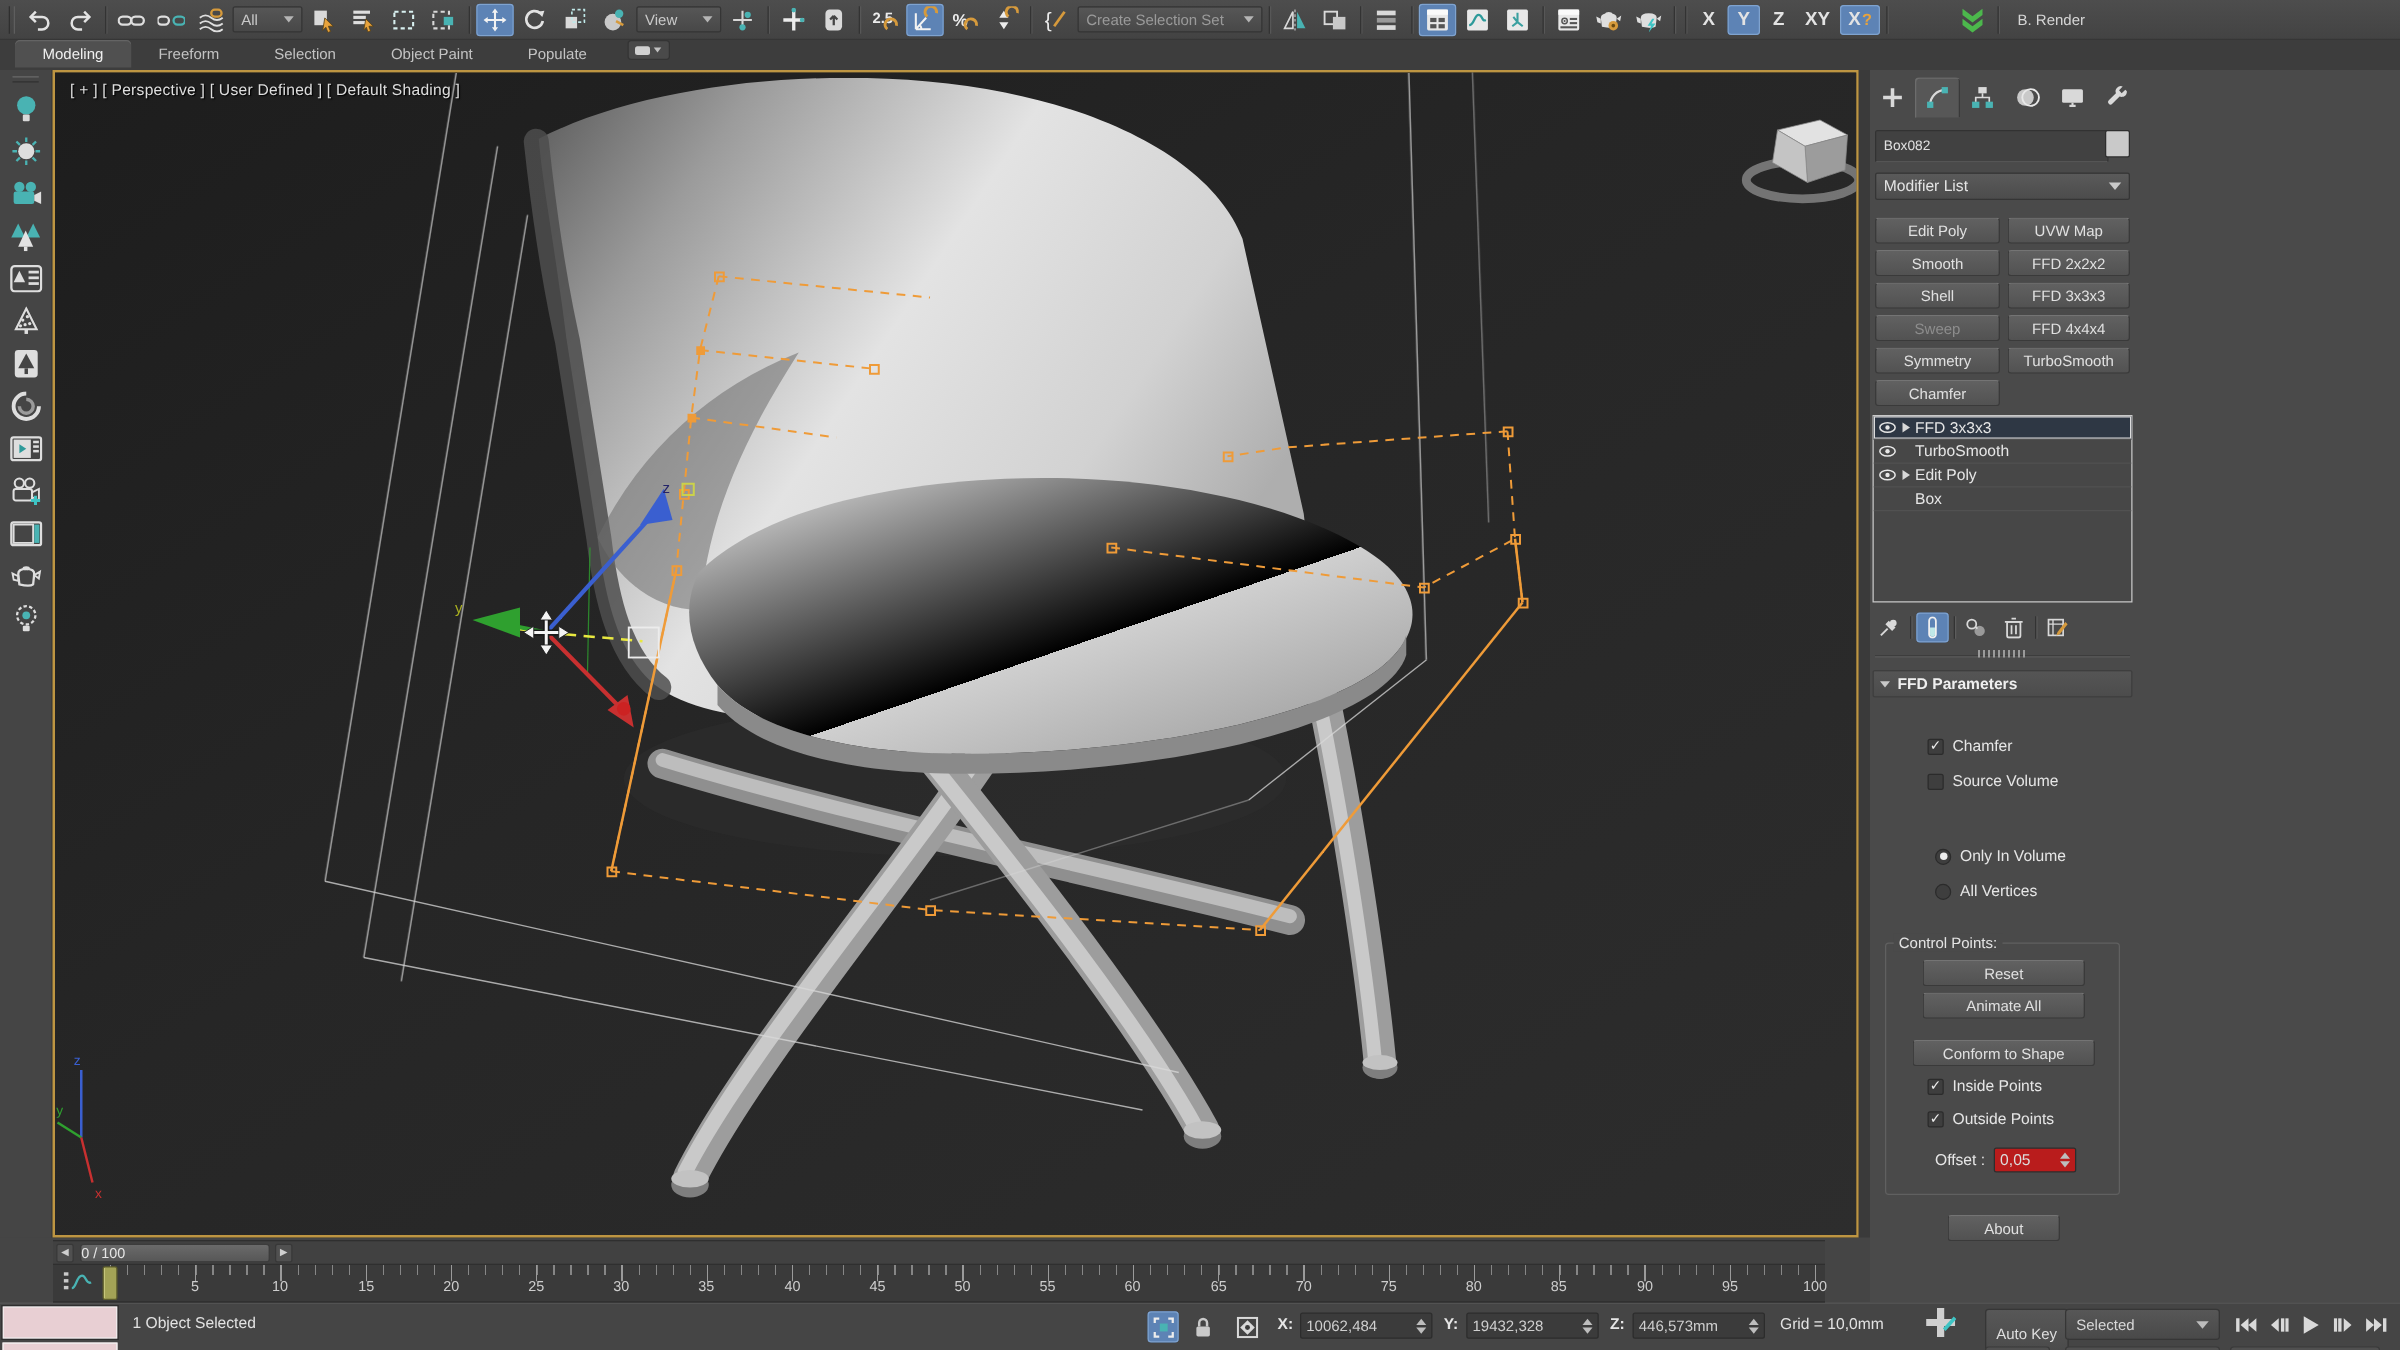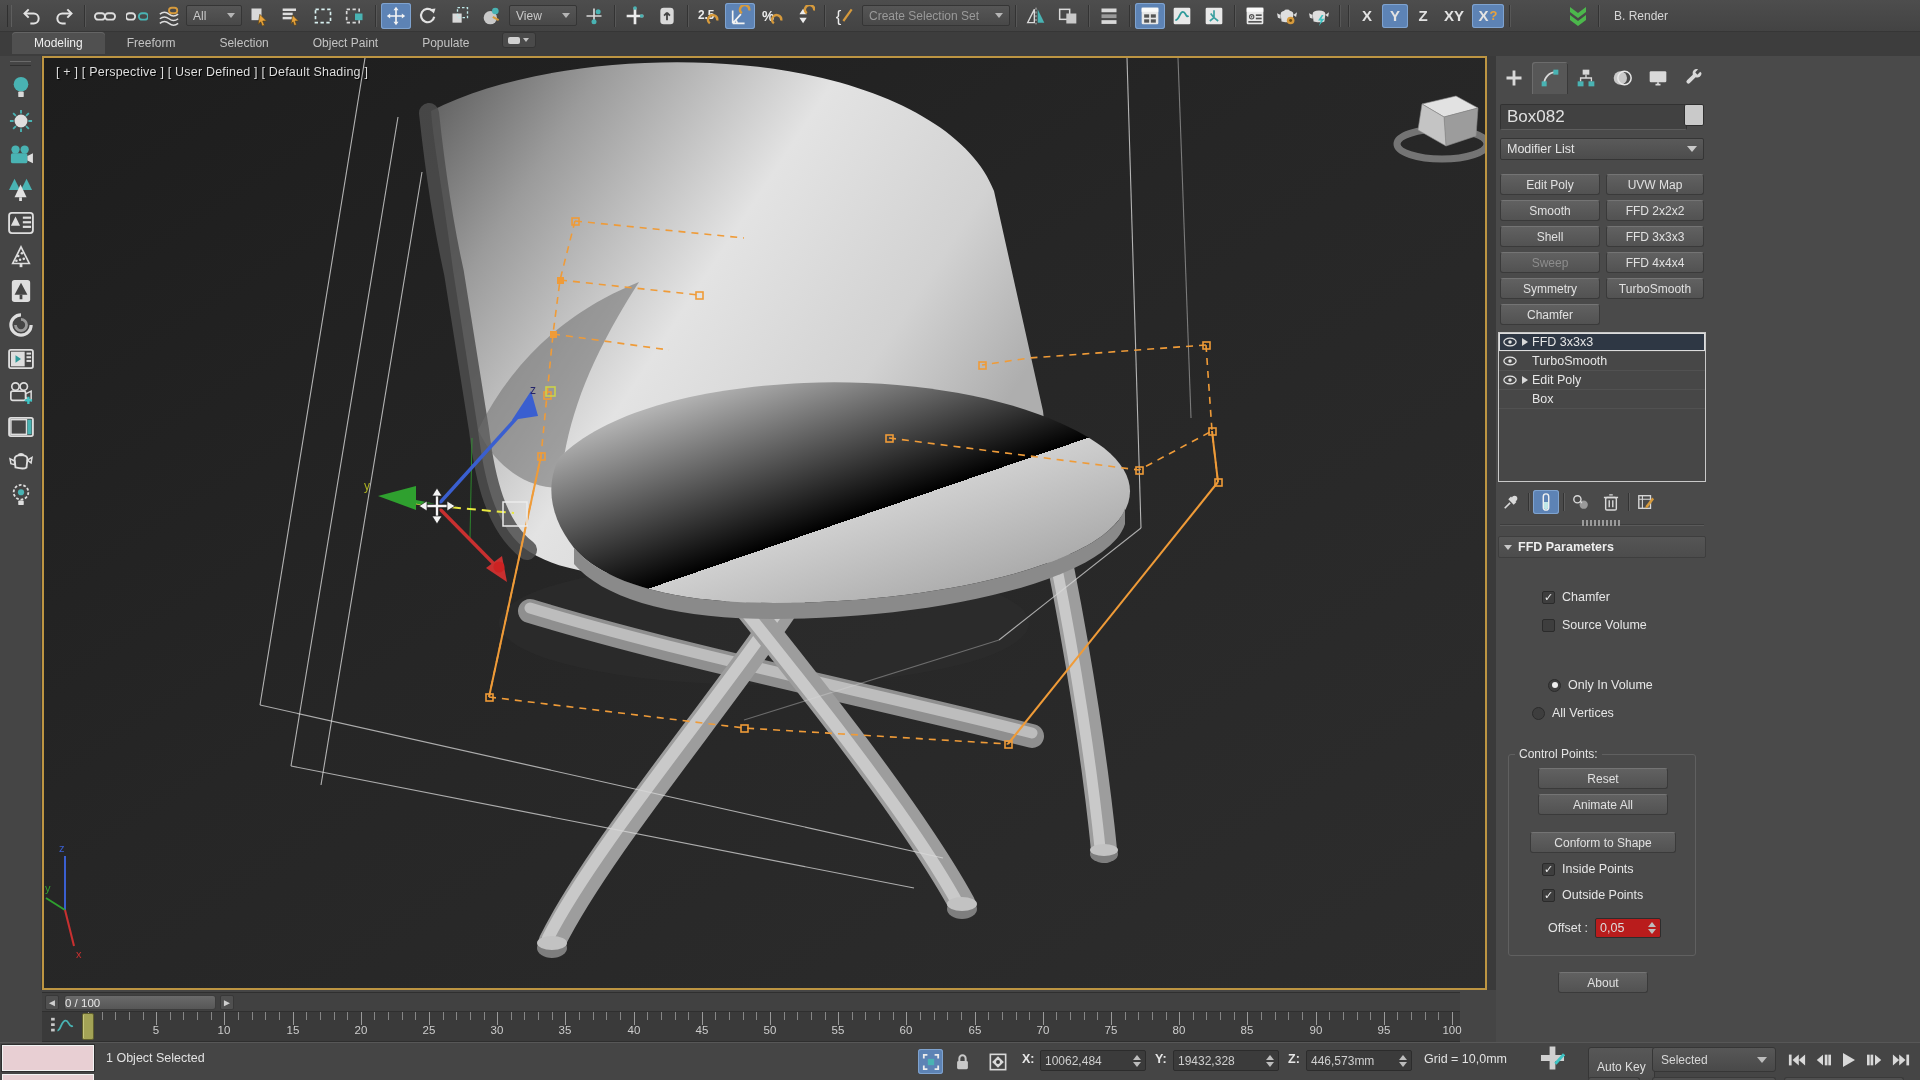--- a/index.html
+++ b/index.html
@@ -52,21 +52,21 @@
   .vp-svg { position:absolute; left:0; top:0; }
 
   
   .panel-gap { position:absolute; left:1487px; top:56px; width:9px; height:934px; background:#3a3a3a; }
   .cmd-panel { position:absolute; left:1496px; top:56px; width:424px; height:986px; background:#4a4a4a; }
   .cp-tabs { position:absolute; left:0; top:6px; height:32px; display:flex; }
   .cp-tab { width:36px; height:32px; display:flex; align-items:center; justify-content:center; border-radius:3px 3px 0 0; }
   .cp-tab.active { background:#575757; box-shadow:inset 1px 1px 0 #6c6c6c, inset -1px 0 0 #393939; }
   .name-field { position:absolute; left:4px; top:48px; width:187px; height:22px; background:#414141;
     border:1px solid #323232; border-bottom-color:#5d5d5d; border-radius:2px; color:#e0e0e0;
-    font-size:17px; display:flex; align-items:center; padding:12px 6px; }
+    font-size:11px; display:flex; align-items:center; padding:12px 6px; }
   .color-swatch { position:absolute; left:188px; top:48px; width:20px; height:22px; background:#c9c9c9;
     border:1px solid #2e2e2e; border-radius:2px; }
   .mod-list { position:absolute; left:4px; top:82px; width:204px; height:22px;
     background:linear-gradient(#5a5a5a,#4c4c4c); border:1px solid #353535; border-radius:2px;
     color:#e4e4e4; font-size:12.5px; display:flex; align-items:center; padding:0 6px; }
   .mod-list .car { margin-left:auto; width:0;height:0;border-left:5px solid transparent;border-right:5px solid transparent;border-top:6px solid #c9c9c9; }
   .pbtn { position:absolute; height:21px; background:linear-gradient(#616161,#525252); border:1px solid #3a3a3a;
     border-top-color:#747474; border-radius:3px; color:#e0e0e0; font-size:12px;
     display:flex; align-items:center; justify-content:center; }
   .pbtn.disabled { color:#8d8d8d; }
@@ -862,21 +862,21 @@
       </div>
     <div class="ckrow" style="left:46px;top:562px">
         <span class="cb"></span>
         <span>Source Volume</span>
       </div>
 
     <div class="ckrow" style="left:52px;top:622px">
         <span class="radio on"></span>
         <span>Only In Volume</span>
       </div>
-    <div class="ckrow" style="left:36px;top:650px">
+    <div class="ckrow" style="left:52px;top:650px">
         <span class="radio"></span>
         <span>All Vertices</span>
       </div>
 
     <div class="grp" style="left:12px;top:698px;width:188px;height:202px">
       <span class="grp-legend">Control Points:</span>
     </div>
     <div class="pbtn" style="left:42px;top:712px;width:130px">
         <span>Reset</span>
       </div>

